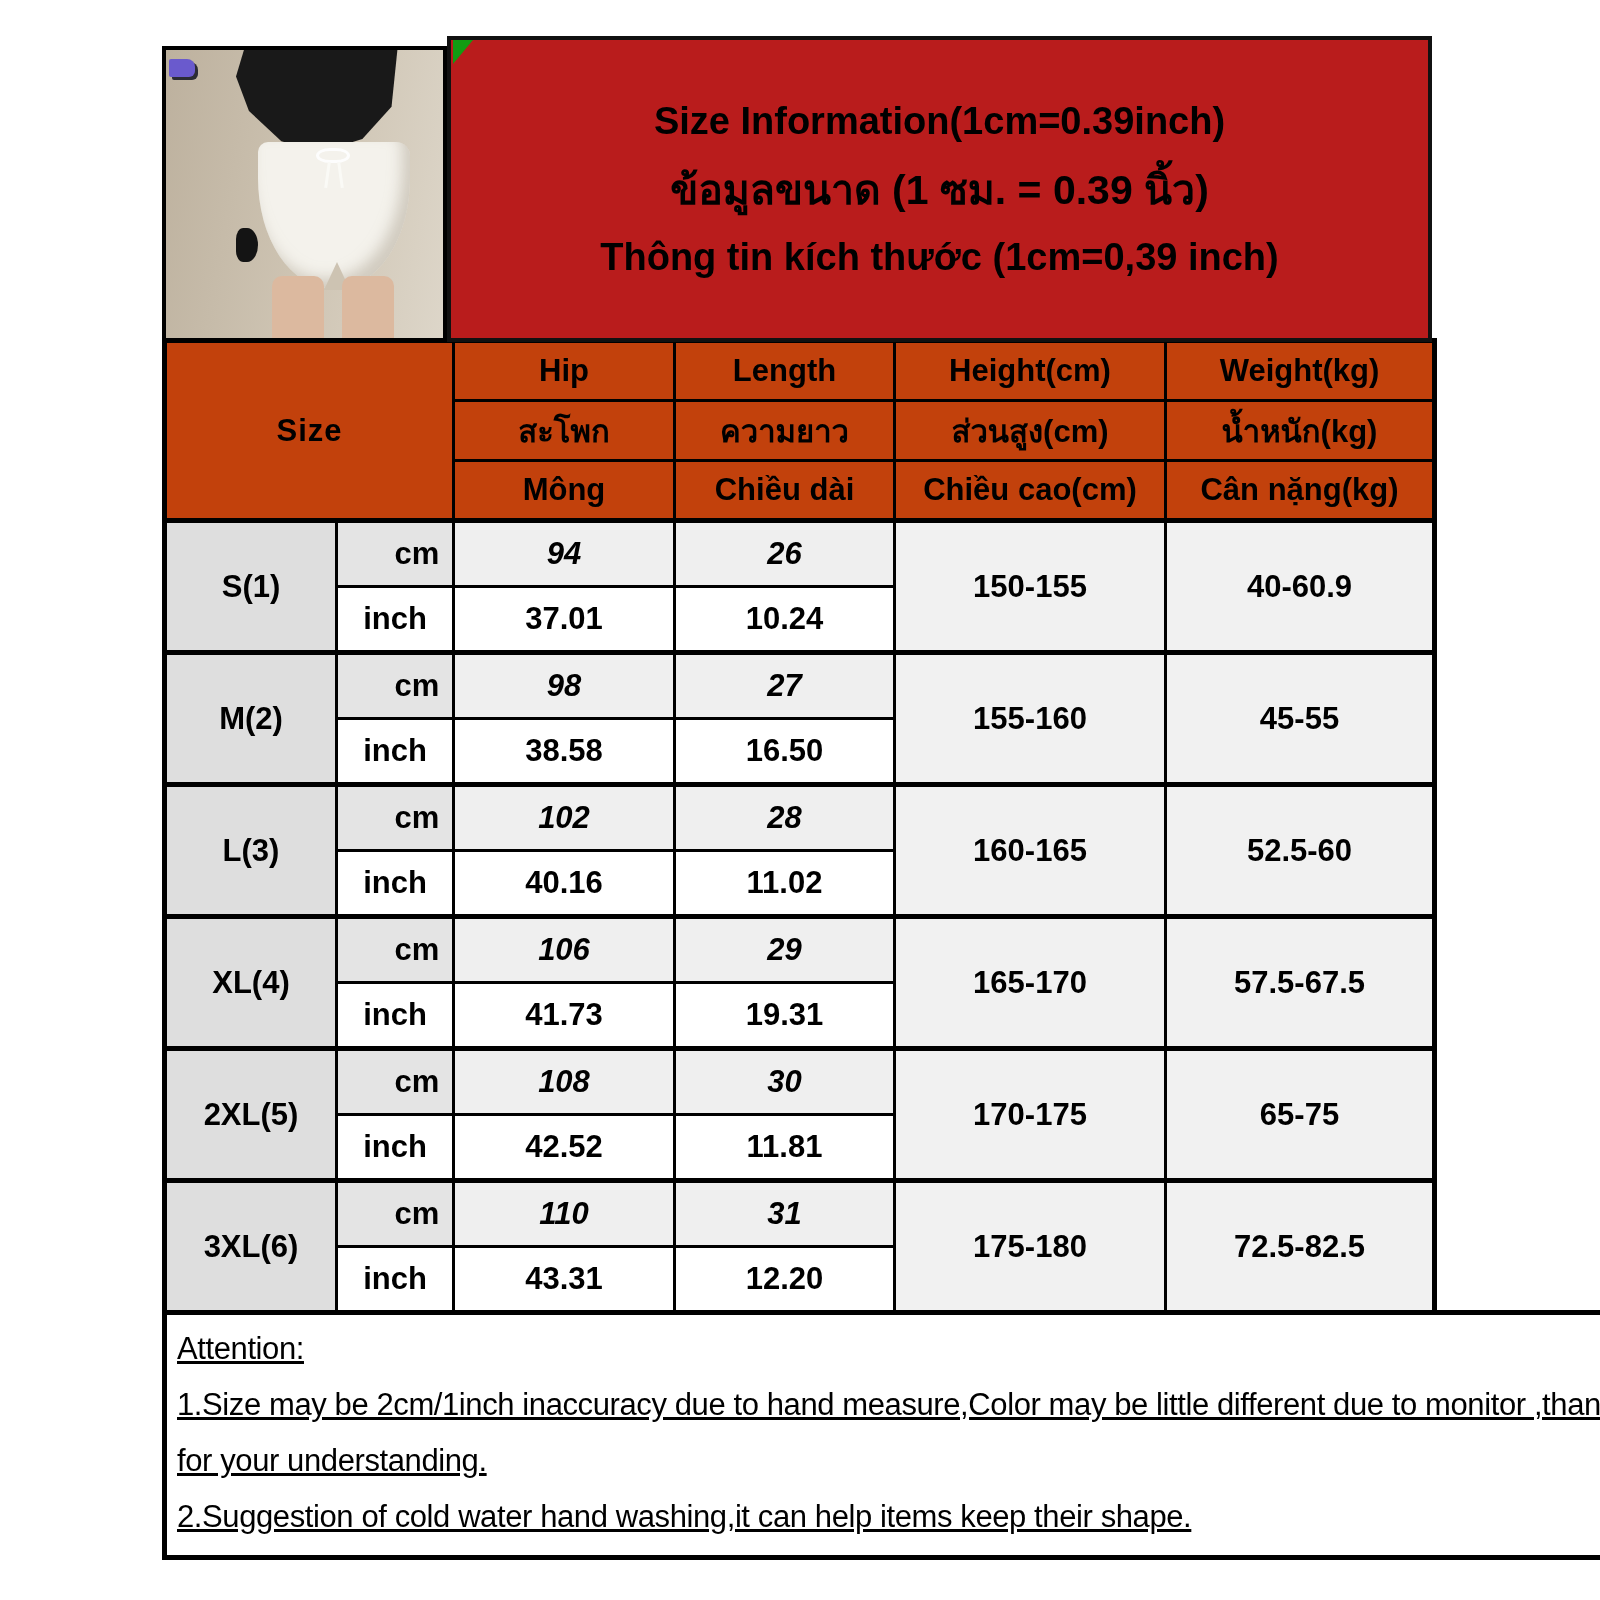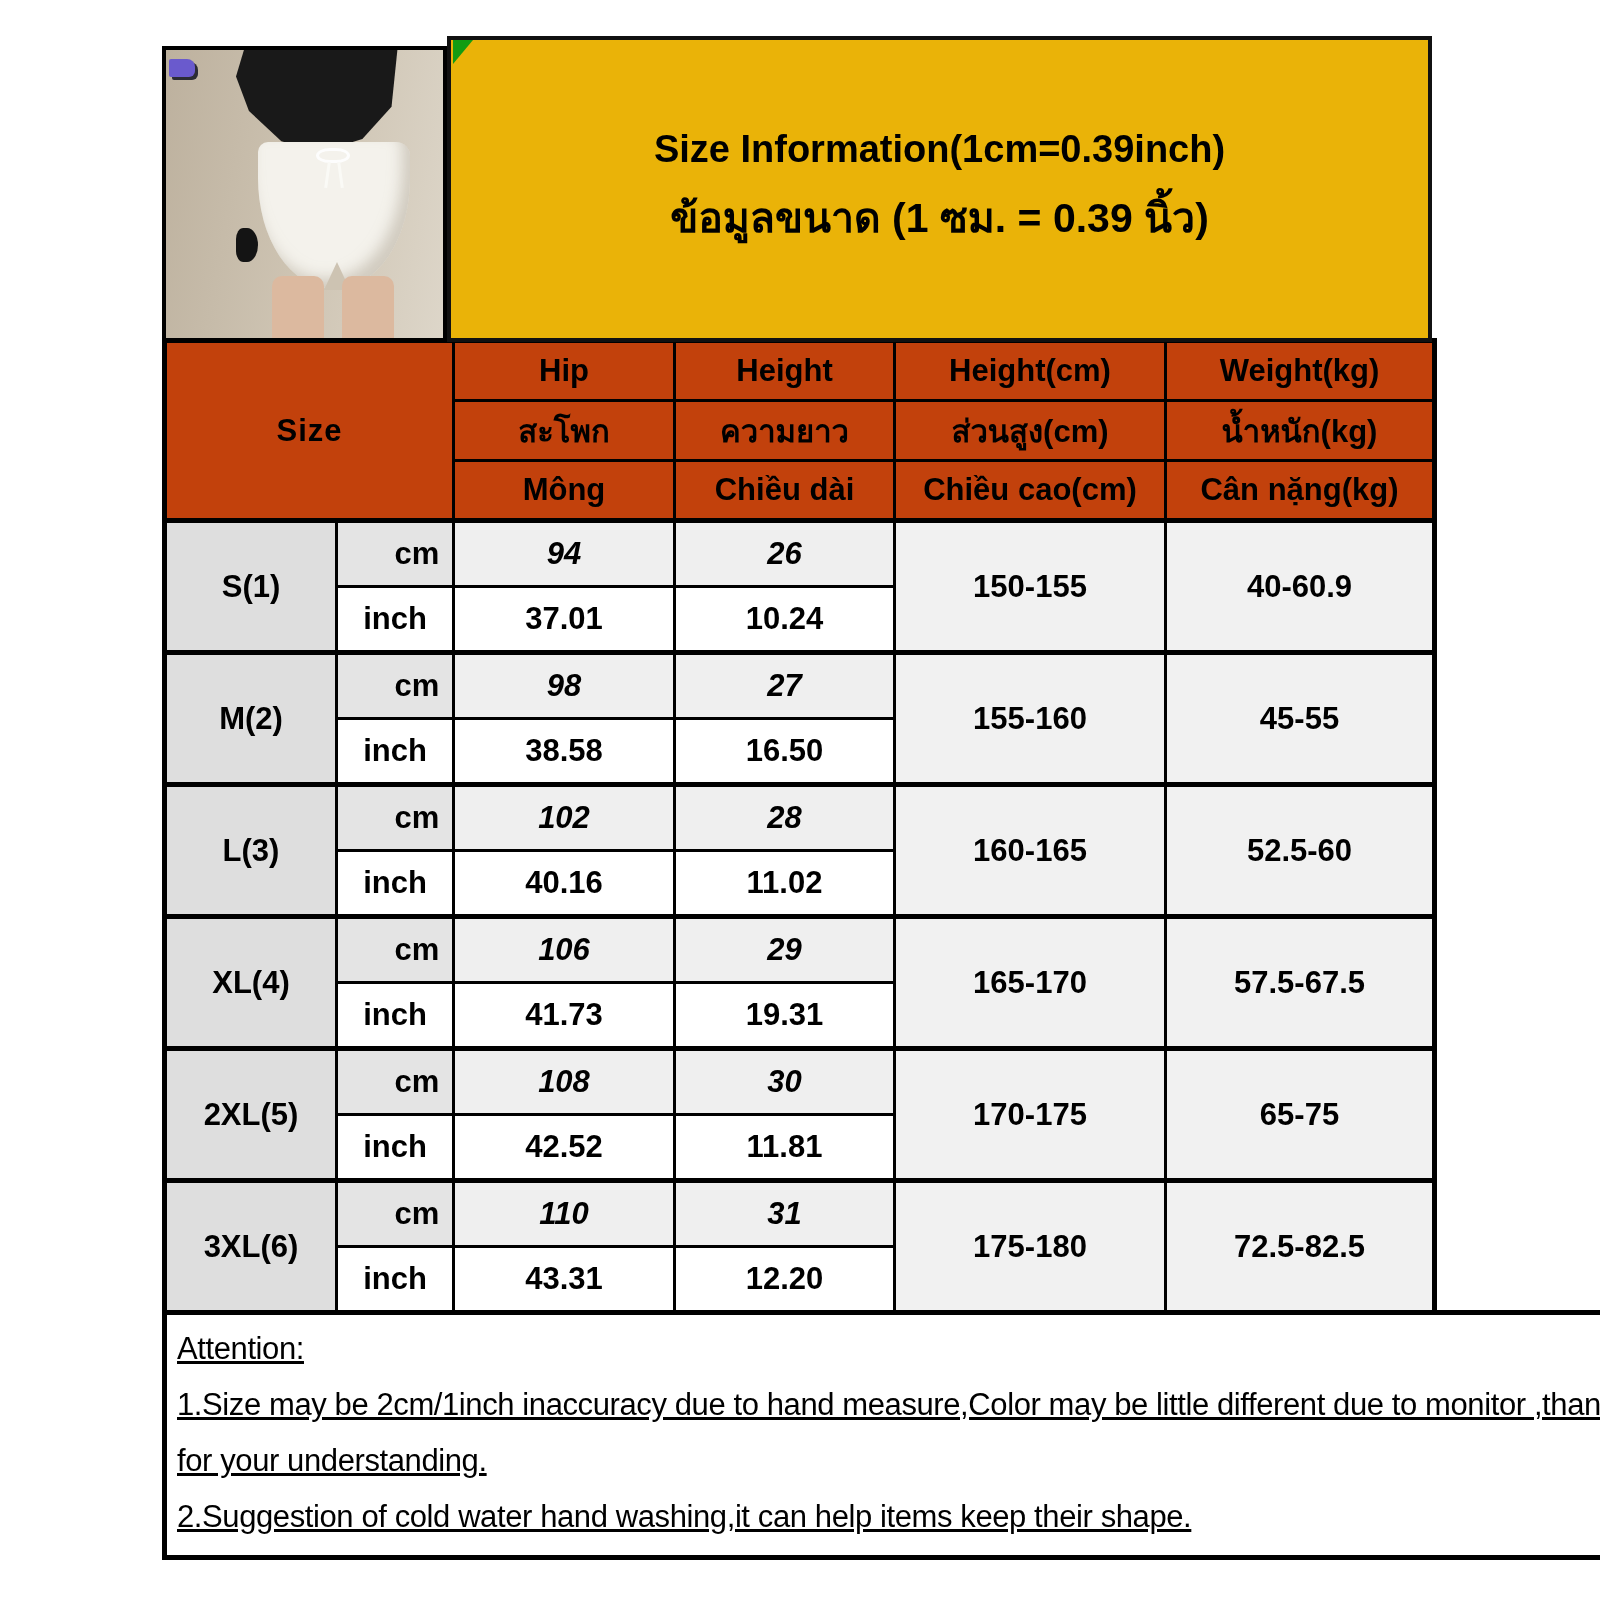--- a/index.html
+++ b/index.html
@@ -79,21 +79,21 @@
   .string-l { left: 160px; transform: rotate(8deg); }
   .string-r { left: 173px; transform: rotate(-8deg); }
   .leg { position: absolute; top: 226px; height: 70px; background: #dcb99f; }
   .leg.left  { left: 106px; width: 52px; border-radius: 10px 10px 0 0; }
   .leg.right { left: 176px; width: 52px; border-radius: 10px 10px 0 0; }
 
   .title-panel {
     flex: 1 1 auto;
     height: 306px;
     border: 4px solid #111;
-    background: #eab308;
+    background: #b91c1c;
     position: relative;
     display: flex;
     flex-direction: column;
     justify-content: center;
     align-items: center;
     gap: 14px;
     text-align: center;
   }
   .corner-triangle {
     position: absolute; left: 2px; top: 0;
@@ -160,37 +160,38 @@
       <div class="drawstring"></div>
       <div class="string-l"></div>
       <div class="string-r"></div>
       <div class="leg left"></div>
       <div class="leg right"></div>
     </div>
     <div class="title-panel">
       <div class="corner-triangle"></div>
       <div class="title-en">Size Information(1cm=0.39inch)</div>
       <div class="title-th">ข้อมูลขนาด (1 ซม. = 0.39 นิ้ว)</div>
+      <div class="title-vi">Thông tin kích thước (1cm=0,39 inch)</div>
     </div>
   </div>
 
   <table class="size-table">
     <colgroup>
       <col style="width:172px">
         <col style="width:117px">
         <col style="width:221px">
       <col style="width:220px">
         <col style="width:271px">
         <col style="width:269px">
     </colgroup>
     <tbody>
       <tr class="hdr">
         <td class="size-head" rowspan="3" colspan="2">Size</td>
         <td>Hip</td>
-        <td>Height</td>
+        <td>Length</td>
         <td>Height(cm)</td>
         <td>Weight(kg)</td>
       </tr>
       <tr class="hdr">
         <td>สะโพก</td>
         <td>ความยาว</td>
         <td>ส่วนสูง(cm)</td>
         <td>น้ำหนัก(kg)</td>
       </tr>
       <tr class="hdr">

